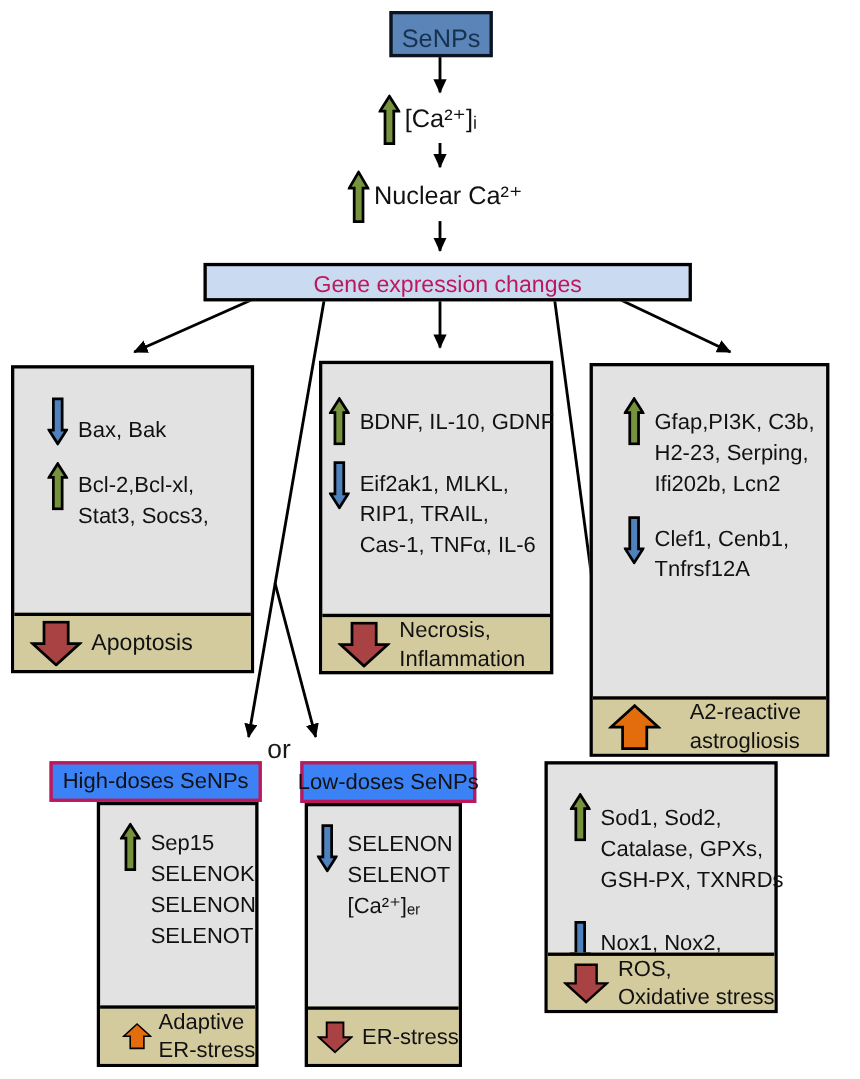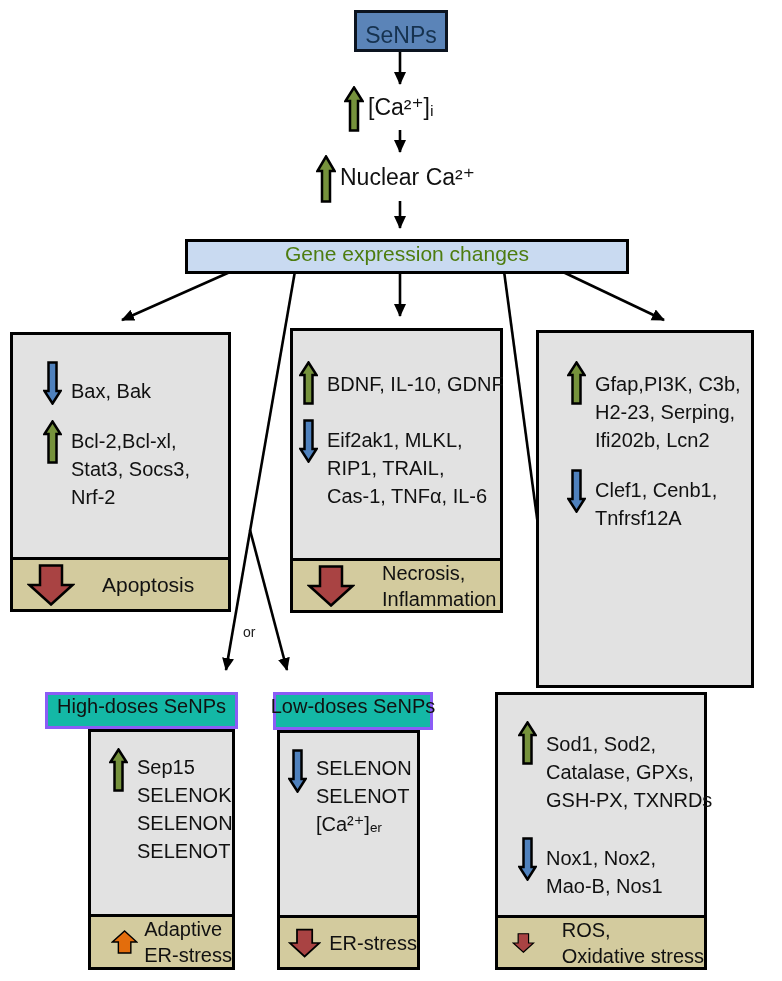--- a/index.html
+++ b/index.html
@@ -13,41 +13,41 @@
   #senps-box{
     left:354px;top:10px;width:88px;height:36px;
     background:#5b84b8;border:3px solid #0c1420;
     display:flex;align-items:flex-end;justify-content:center;
     font-size:23px;color:#16324f;
   }
   .step-label{font-size:23px;white-space:nowrap;}
   #gene-box{
     left:185px;top:239px;width:438px;height:29px;
     background:#c9daf1;border:3px solid #000;
-    display:flex;align-items:flex-start;justify-content:center;
-    font-size:21px;color:#4d7c0f;
-  }
-  #or-label{left:243px;top:624px;font-size:14px;color:#1a1a1a;text-align:center;}
+    display:flex;align-items:flex-end;justify-content:center;
+    font-size:21px;color:#be185d;
+  }
+  #or-label{left:243px;top:668px;font-size:24px;color:#1a1a1a;text-align:center;}
   
   .panel{
     position:absolute;background:#e2e2e2;border:3px solid #000;
     box-sizing:border-box;
   }
   .row{position:absolute;display:flex;gap:9px;align-items:flex-start;}
   .genes{font-size:20px;line-height:28px;white-space:nowrap;}
   .footer{
     position:absolute;left:0;right:0;bottom:0;height:52px;
     background:#d3cb9e;border-top:3px solid #000;
-    display:flex;align-items:center;gap:27px;padding-left:14px;
+    display:flex;align-items:center;gap:8px;padding-left:14px;
     box-sizing:border-box;
   }
   .footer .outcome{font-size:20px;line-height:26px;white-space:nowrap;}
   .dose-header{
-    position:absolute;background:#14b8a6;border:3px solid #8b5cf6;
-    display:flex;align-items:flex-start;justify-content:center;
+    position:absolute;background:#3b82f6;border:3px solid #be185d;
+    display:flex;align-items:center;justify-content:center;
     font-size:20px;box-sizing:border-box;z-index:5;white-space:nowrap;
   }
   
   .fill-green path{fill:#76923c;}
   .fill-blue  path{fill:#4f81bd;}
   .fill-red   path{fill:#a94343;}
   .fill-orange path{fill:#e36d0c;}
   .glyph path{stroke:#000;stroke-width:2.5;stroke-linejoin:miter;}
   svg{display:block;}
   #connectors{position:absolute;left:0;top:0;pointer-events:none;}
@@ -105,21 +105,20 @@
         <div>Bax, Bak</div>
       </div>
     </div>
     <div class="row" style="left:30px;top:85px">
       <svg class="glyph fill-green" width="19" height="44" viewBox="0 0 19 44">
         <path d="M9.5 1.5 L17.5 14 L13.5 14 L13.5 42.5 L5.5 42.5 L5.5 14 L1.5 14 Z"></path>
       </svg>
       <div class="genes" style="margin-top:7px">
         <div>Bcl-2,Bcl-xl,</div>
         <div>Stat3, Socs3,</div>
-        <div>Nrf-2</div>
       </div>
     </div>
     <div class="footer">
       <svg class="glyph fill-red" width="48" height="42" viewBox="0 0 48 42">
         <path d="M24 40.5 L45.5 21 L35 21 L35 1.5 L13 1.5 L13 21 L2.5 21 Z"></path>
       </svg>
       <div class="outcome" style="font-size:21px">
         <div>Apoptosis</div>
       </div>
     </div>
@@ -166,20 +165,29 @@
         <div>Ifi202b, Lcn2</div>
       </div>
     </div>
     <div class="row" style="left:28px;top:136px">
       <svg class="glyph fill-blue" width="19" height="44" viewBox="0 0 19 44">
         <path d="M9.5 42.5 L17.5 30 L13.5 30 L13.5 1.5 L5.5 1.5 L5.5 30 L1.5 30 Z"></path>
       </svg>
       <div class="genes" style="margin-top:7px">
         <div>Clef1, Cenb1,</div>
         <div>Tnfrsf12A</div>
+      </div>
+    </div>
+    <div class="footer">
+      <svg class="glyph fill-orange" width="48" height="42" viewBox="0 0 48 42">
+        <path d="M24 1.5 L45.5 21 L35 21 L35 40.5 L13 40.5 L13 21 L2.5 21 Z"></path>
+      </svg>
+      <div class="outcome" style="margin-left:18px">
+        <div>A2-reactive</div>
+        <div>astrogliosis</div>
       </div>
     </div>
   </div>
 
   <div class="panel" style="left:88px;top:729px;width:147px;height:241px">
     <div class="row" style="left:18px;top:16px">
       <svg class="glyph fill-green" width="19" height="44" viewBox="0 0 19 44">
         <path d="M9.5 1.5 L17.5 14 L13.5 14 L13.5 42.5 L5.5 42.5 L5.5 14 L1.5 14 Z"></path>
       </svg>
       <div class="genes" style="margin-top:5px">
@@ -220,21 +228,21 @@
       </svg>
       <div class="outcome">
         <div>ER-stress</div>
       </div>
     </div>
   </div>
   <div class="dose-header" style="left:273px;top:692px;width:160px;height:38px">
     <span>Low-doses SeNPs</span>
   </div>
 
-  <div class="panel" style="left:495px;top:692px;width:212px;height:278px">
+  <div class="panel" style="left:495px;top:692px;width:212px;height:229px">
     <div class="row" style="left:20px;top:26px">
       <svg class="glyph fill-green" width="19" height="44" viewBox="0 0 19 44">
         <path d="M9.5 1.5 L17.5 14 L13.5 14 L13.5 42.5 L5.5 42.5 L5.5 14 L1.5 14 Z"></path>
       </svg>
       <div class="genes" style="margin-top:9px">
         <div>Sod1, Sod2,</div>
         <div>Catalase, GPXs,</div>
         <div>GSH-PX, TXNRDs</div>
       </div>
     </div>

